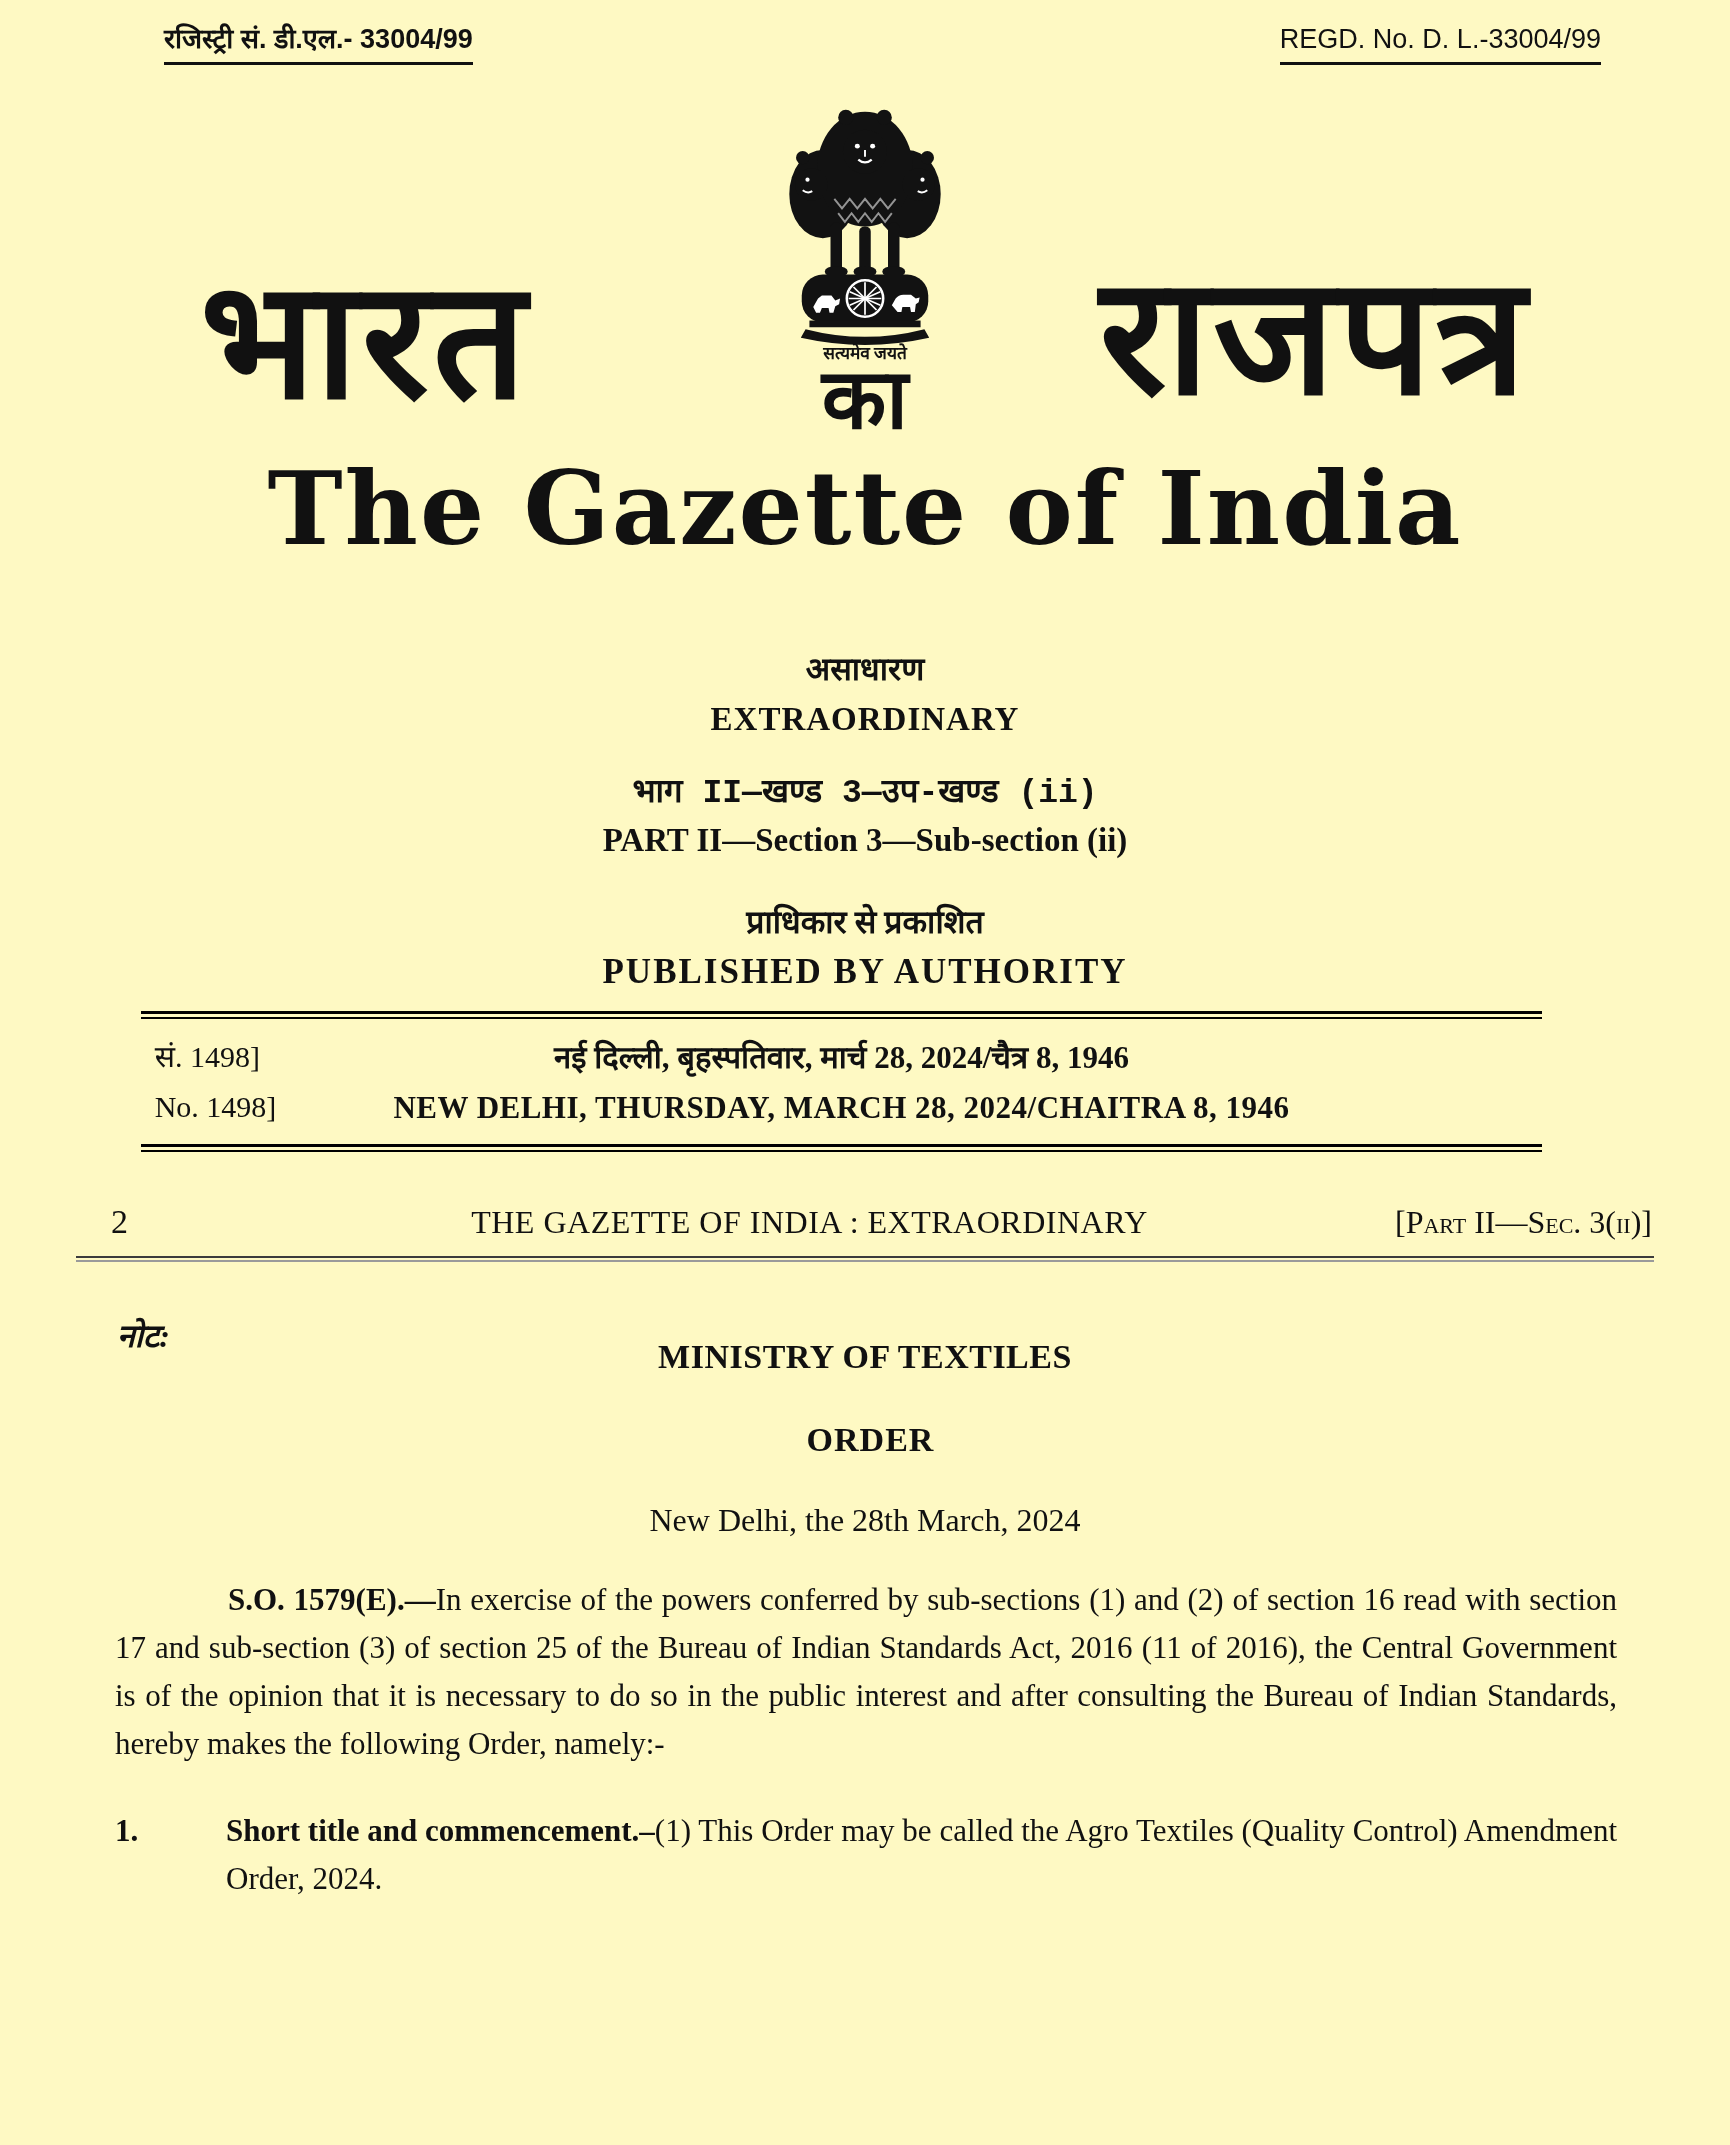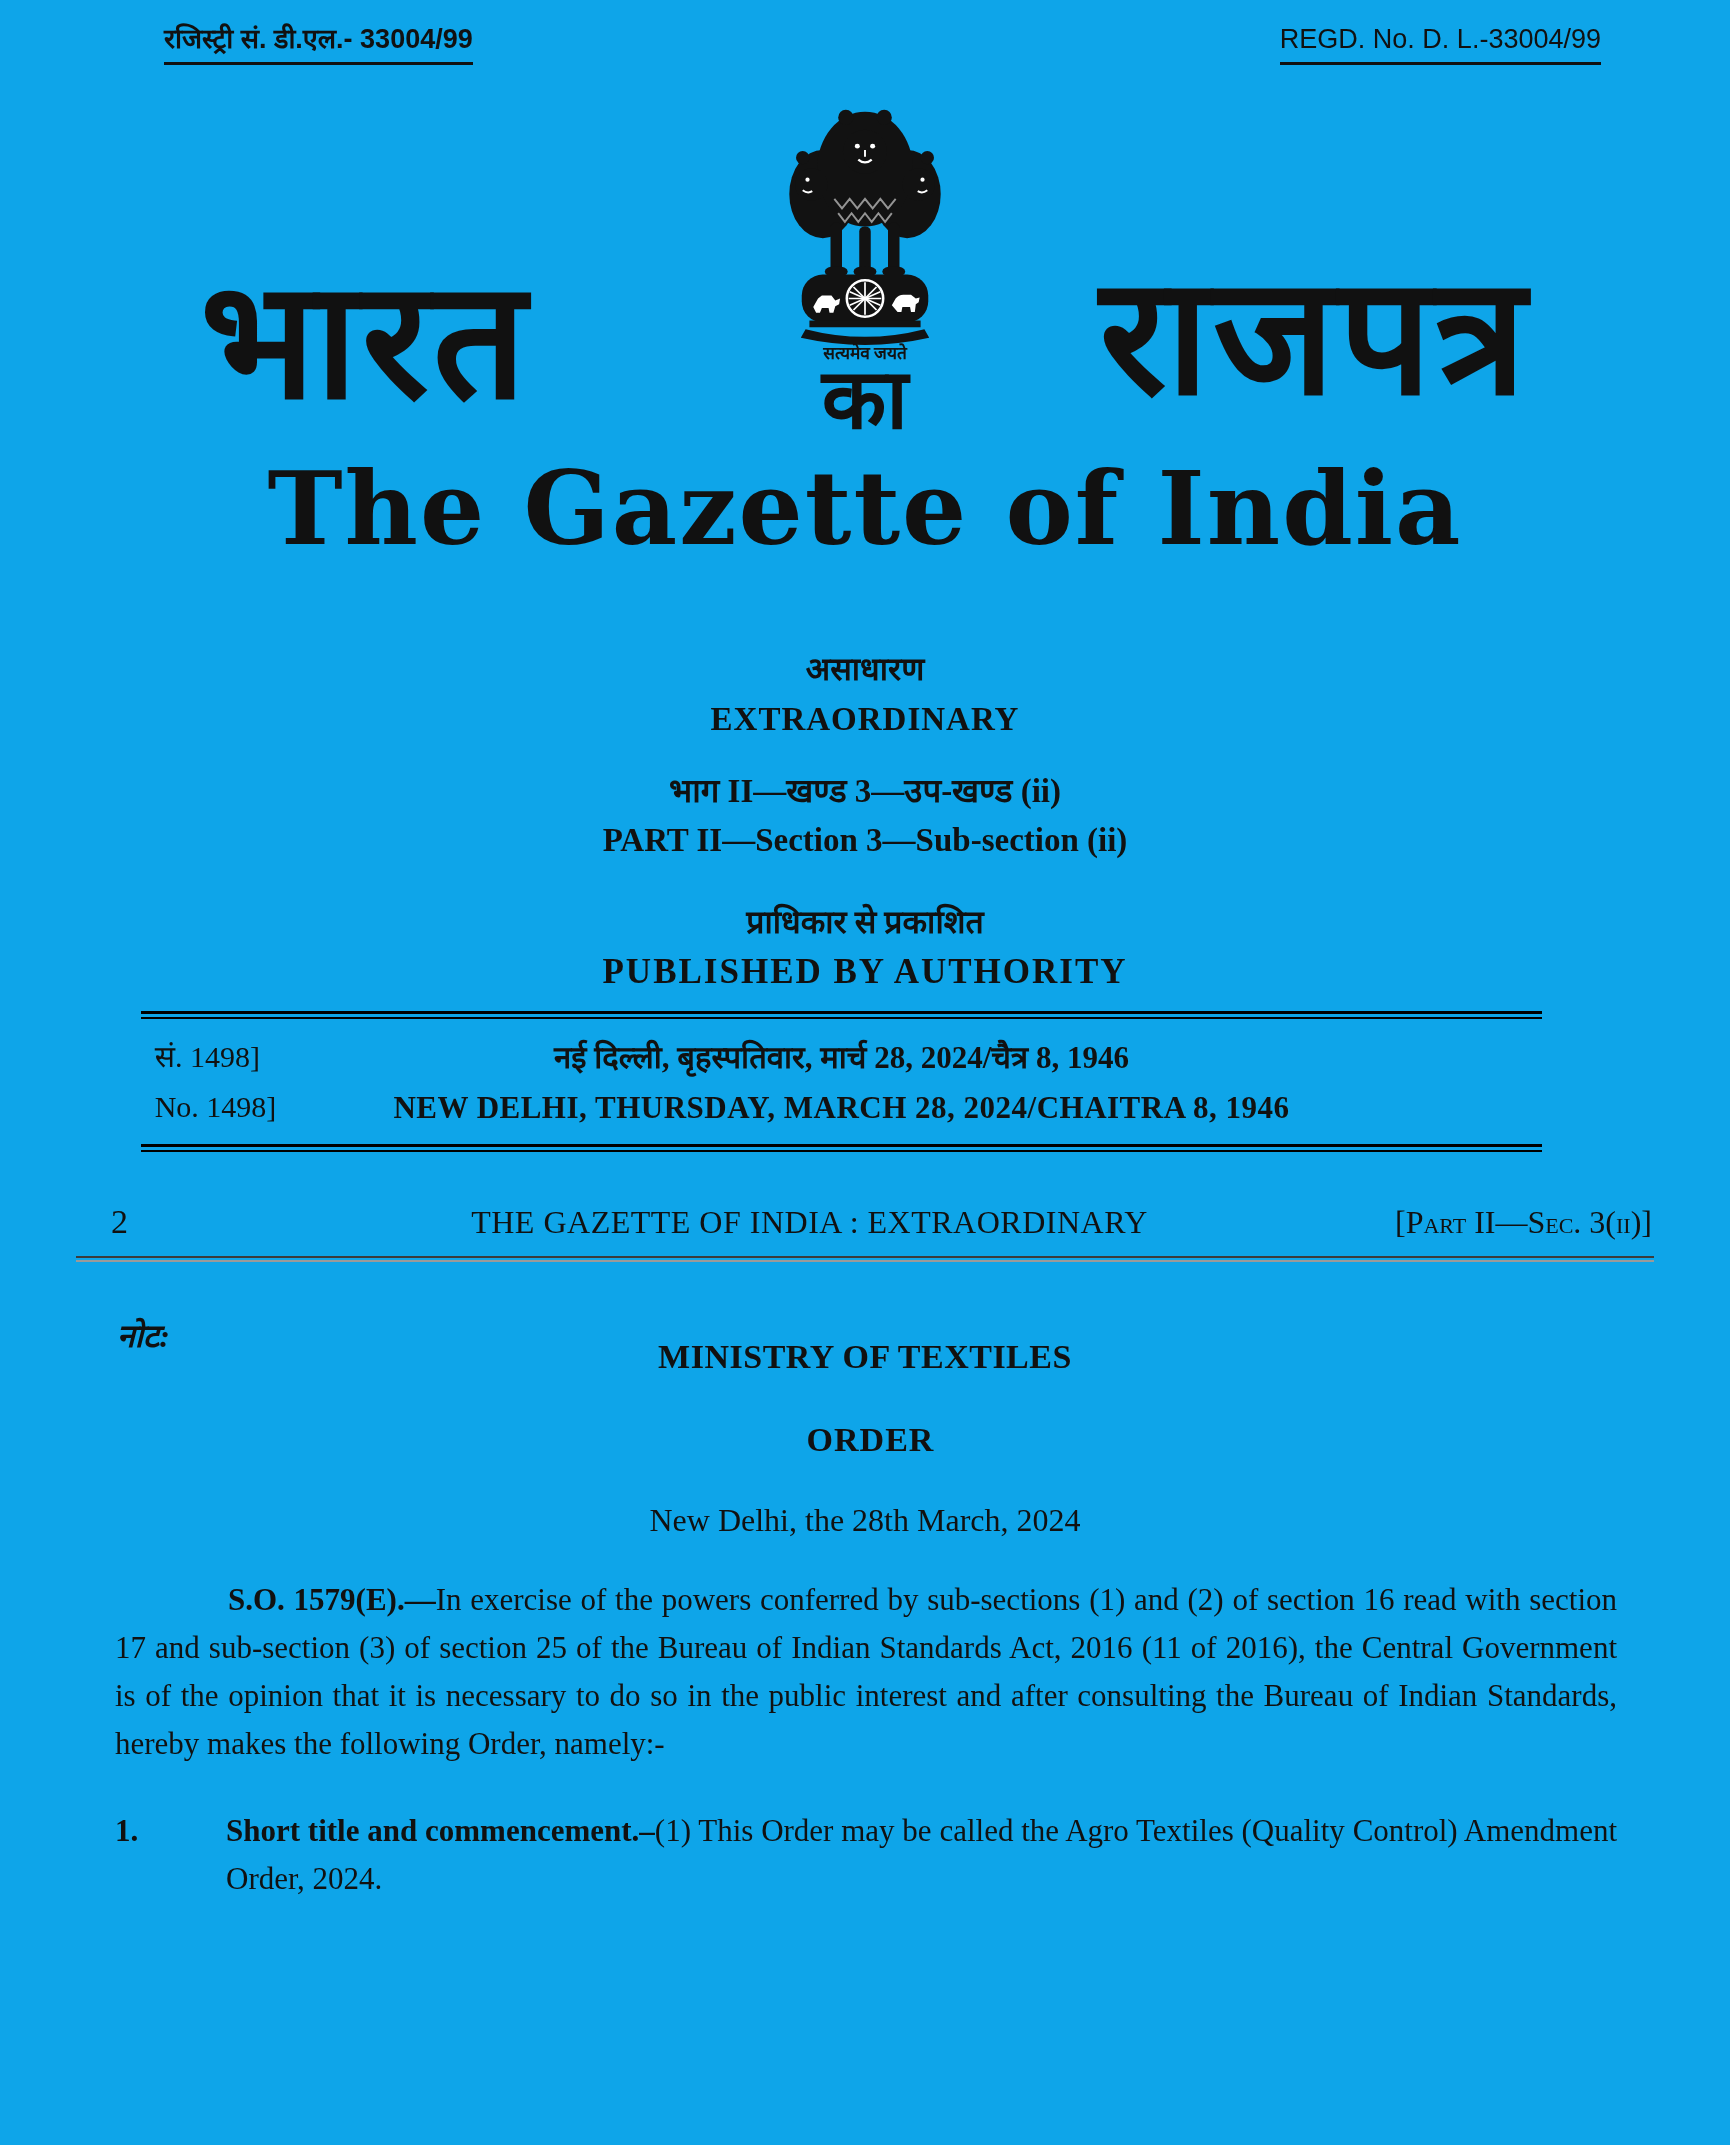--- a/index.html
+++ b/index.html
@@ -2,21 +2,21 @@
 <html><head>
 <meta charset="utf-8">
 <style>
   * { box-sizing: border-box; margin: 0; padding: 0; }
   html, body { background: #e8e8e8; }
   .page {
     position: relative;
     width: 1730px;
     height: 2146px;
     margin: 0 auto;
-    background: #0ea5e9;
+    background: #fef9c3;
     color: #111;
     font-family: "Liberation Serif", serif;
     overflow: hidden;
   }
 
   
   .topbar {
     display: flex;
     justify-content: space-between;
     padding: 25px 129px 0 164px;
@@ -79,21 +79,21 @@
 
   
   .codes { text-align: center; margin-top: 3.9px; }
   .codes .code-hi { font-size: 35px; letter-spacing: 1px; }
   .codes .code-en { font-size: 33px; font-weight: bold; margin-top: 7.8px; letter-spacing: 1px; }
 
   
   .pubblock { text-align: center; }
   .pubblock .hi-1 { font-size: 32px; font-weight: bold; margin-top: 39px; }
   .pubblock .en-1 { font-size: 33px; font-weight: bold; margin-top: 11.7px; letter-spacing: 1px; }
-  .pubblock .hi-2 { font-size: 33px; font-weight: bold; margin-top: 29px; }
+  .pubblock .hi-2 { font-size: 33px; font-weight: bold; margin-top: 29px; font-family: Liberation Mono, monospace; }
   .pubblock .en-2 { font-size: 33px; font-weight: bold; margin-top: 9.8px; }
   .pubblock .hi-3 { font-size: 32px; font-weight: bold; margin-top: 40px; }
   .pubblock .en-3 { font-size: 35px; font-weight: bold; margin-top: 9.8px; letter-spacing: 2px; }
 
   
   .band { margin: 19.5px 0 0 141px; width: 1401px; }
   .band-rule { height: 7.8px; border-top: 3.9px solid #000; border-bottom: 2.9px solid #000; }
   .band-body { padding: 15.6px 0 17.6px; }
   .band-row { position: relative; text-align: center; }
   .band-row + .band-row { margin-top: 13.7px; }

